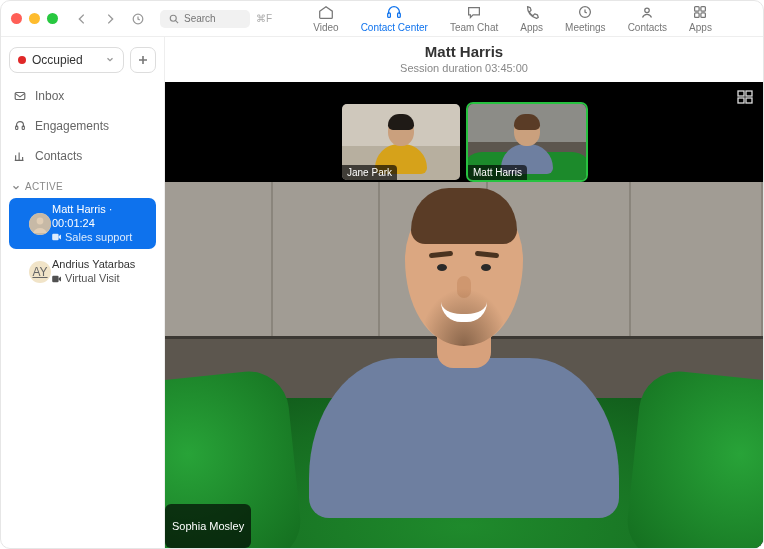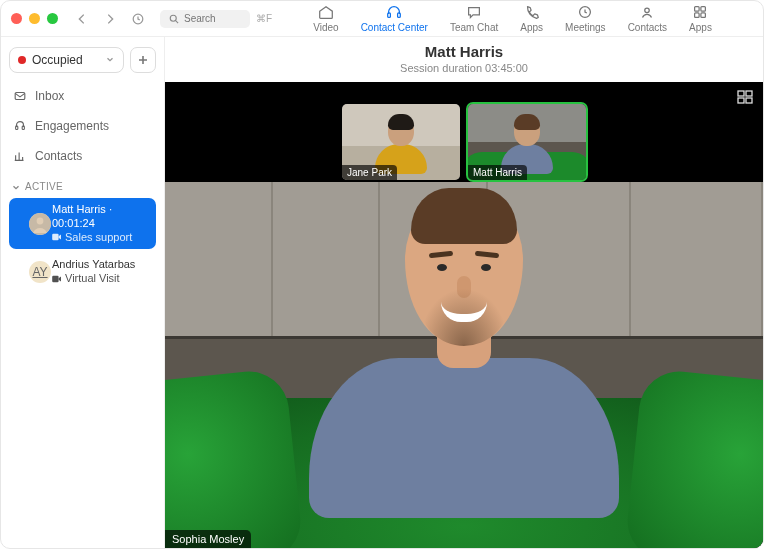--- a/index.html
+++ b/index.html
@@ -64,21 +64,21 @@
   .head { position: absolute; bottom: 174px; left: 50%; transform: translateX(-50%); width: 118px; height: 150px; background: #dba781; border-radius: 58px 58px 56px 56px / 70px 70px 90px 90px; }
   .hair { position: absolute; top: -6px; left: 6px; right: 6px; height: 56px; background: #5a3c26; border-radius: 54px 54px 20px 20px / 60px 60px 20px 20px; }
   .brow { position: absolute; top: 58px; width: 24px; height: 5px; background: #4a3320; border-radius: 3px; }
   .brow.l { left: 24px; transform: rotate(-6deg); }
   .brow.r { right: 24px; transform: rotate(6deg); }
   .eye { position: absolute; top: 70px; width: 10px; height: 7px; background: #2a2a2a; border-radius: 50%; }
   .eye.l { left: 32px; } .eye.r { right: 32px; }
   .nose { position: absolute; top: 82px; left: 50%; transform: translateX(-50%); width: 14px; height: 22px; background: #cf976f; border-radius: 8px; }
   .smile { position: absolute; top: 108px; left: 50%; transform: translateX(-50%); width: 46px; height: 20px; border-bottom: 8px solid #fff; border-radius: 0 0 30px 30px; background: transparent; }
   .beard { position: absolute; top: 94px; left: 14px; right: 14px; bottom: -2px; border-radius: 0 0 50px 50px; background: radial-gradient(ellipse at 50% 100%, rgba(70,48,30,.55), rgba(70,48,30,0) 70%); }
-  .mainlabel { position: absolute; bottom: 0; left: 0; background: rgba(0,0,0,.65); color: #fff; font-size: 11px; padding: 3px 7px; border-top-right-radius: 5px; z-index: 4; }
+  .mainlabel { position: absolute; bottom: 0; left: 0; background: rgba(0,0,0,.65); color: #fff; font-size: 11px; padding: 16px 7px; border-top-right-radius: 5px; z-index: 4; border-radius: 6px; }
   
   .thumb .scene { position: absolute; inset: 0; }
   .scene.room { background: linear-gradient(#cfc8bc 55%, #b7af9f 55%); }
   .scene .mini-person { position: absolute; bottom: 4px; left: 50%; transform: translateX(-50%); width: 54px; height: 60px; }
   .mini-head { width: 26px; height: 30px; background: #caa07d; border-radius: 50% 50% 46% 46%; margin: 0 auto; position: relative; }
   .mini-hair { position: absolute; top: -2px; left: 0; right: 0; height: 16px; background: #1f1a16; border-radius: 14px 14px 6px 6px; }
   .mini-body { width: 52px; height: 30px; border-radius: 24px 24px 6px 6px; margin: -2px auto 0; }
   .mini-body.yellow { background: #d6a21a; }
   .scene.kit { background: linear-gradient(#8c8c87 50%, #5c564e 50%); }
   .mini-sofa { position: absolute; bottom: -6px; left: -6px; right: -6px; height: 34px; background: #1c8a2b; border-radius: 20px 20px 0 0; }

